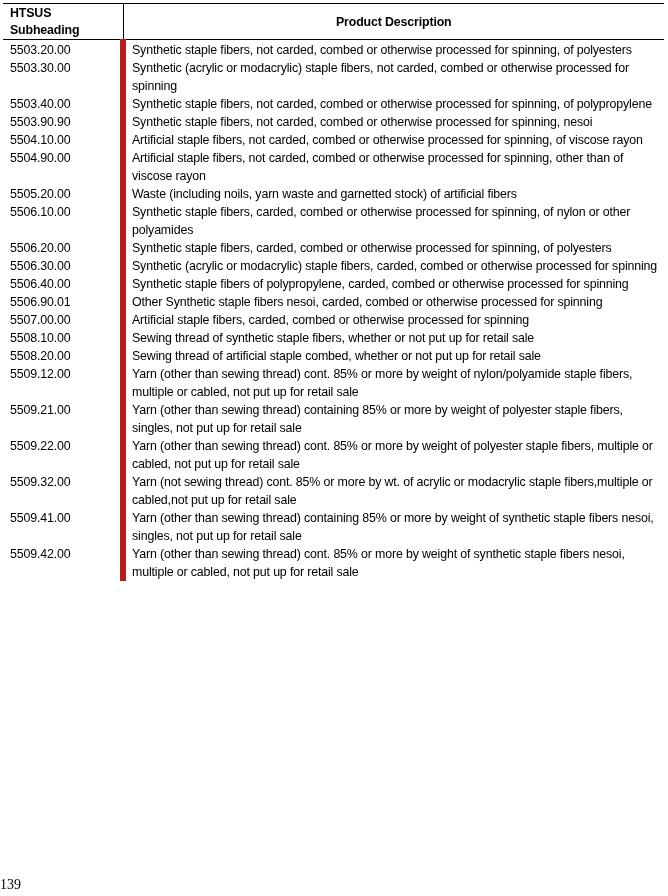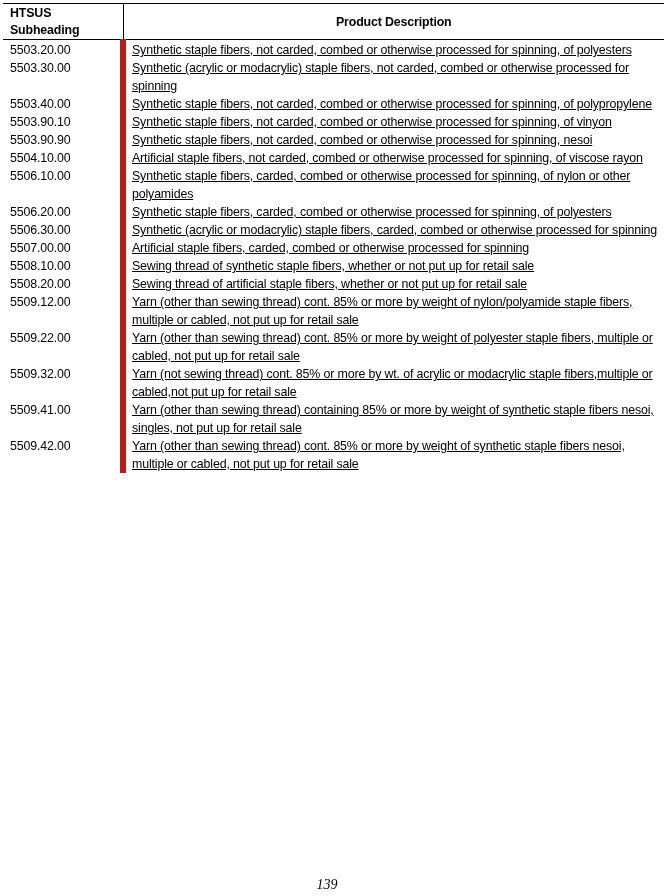--- a/index.html
+++ b/index.html
@@ -58,34 +58,31 @@
       line-height: 18px;
       padding: 0;
     }
     .tariff-table td.code {
       padding-left: 7px;
       border-right: 6px solid #b91c1c;
     }
     .tariff-table td.desc {
       padding-left: 6px;
       padding-right: 4px;
-      text-decoration: underline;
     }
     .tariff-table tbody tr:first-child td {
       padding-top: 1px;
     }
     .page-number {
       position: absolute;
       left: 0;
       width: 654px;
       top: 877px;
-      text-align: center;
       font-family: "Liberation Serif", serif;
       font-size: 14px;
-      font-style: italic;
     }
   </style>
 </head>
 <body>
 
 <div class="page">
   <table class="tariff-table">
     <colgroup>
       <col class="c-code">
       <col class="c-desc">
@@ -103,58 +100,74 @@
         </tr>
         <tr>
           <td class="code">5503.30.00</td>
           <td class="desc">Synthetic (acrylic or modacrylic) staple fibers, not carded, combed or otherwise processed for spinning</td>
         </tr>
         <tr>
           <td class="code">5503.40.00</td>
           <td class="desc">Synthetic staple fibers, not carded, combed or otherwise processed for spinning, of polypropylene</td>
         </tr>
         <tr>
-          <td class="code">5503.90.10</td>
-          <td class="desc">Synthetic staple fibers, not carded, combed or otherwise processed for spinning, of vinyon</td>
-        </tr>
-        <tr>
           <td class="code">5503.90.90</td>
           <td class="desc">Synthetic staple fibers, not carded, combed or otherwise processed for spinning, nesoi</td>
         </tr>
         <tr>
           <td class="code">5504.10.00</td>
           <td class="desc">Artificial staple fibers, not carded, combed or otherwise processed for spinning, of viscose rayon</td>
+        </tr>
+        <tr>
+          <td class="code">5504.90.00</td>
+          <td class="desc">Artificial staple fibers, not carded, combed or otherwise processed for spinning, other than of viscose rayon</td>
+        </tr>
+        <tr>
+          <td class="code">5505.20.00</td>
+          <td class="desc">Waste (including noils, yarn waste and garnetted stock) of artificial fibers</td>
         </tr>
         <tr>
           <td class="code">5506.10.00</td>
           <td class="desc">Synthetic staple fibers, carded, combed or otherwise processed for spinning, of nylon or other polyamides</td>
         </tr>
         <tr>
           <td class="code">5506.20.00</td>
           <td class="desc">Synthetic staple fibers, carded, combed or otherwise processed for spinning, of polyesters</td>
         </tr>
         <tr>
           <td class="code">5506.30.00</td>
           <td class="desc">Synthetic (acrylic or modacrylic) staple fibers, carded, combed or otherwise processed for spinning</td>
         </tr>
         <tr>
+          <td class="code">5506.40.00</td>
+          <td class="desc">Synthetic staple fibers of polypropylene, carded, combed or otherwise processed for spinning</td>
+        </tr>
+        <tr>
+          <td class="code">5506.90.01</td>
+          <td class="desc">Other Synthetic staple fibers nesoi, carded, combed or otherwise processed for spinning</td>
+        </tr>
+        <tr>
           <td class="code">5507.00.00</td>
           <td class="desc">Artificial staple fibers, carded, combed or otherwise processed for spinning</td>
         </tr>
         <tr>
           <td class="code">5508.10.00</td>
           <td class="desc">Sewing thread of synthetic staple fibers, whether or not put up for retail sale</td>
         </tr>
         <tr>
           <td class="code">5508.20.00</td>
-          <td class="desc">Sewing thread of artificial staple fibers, whether or not put up for retail sale</td>
+          <td class="desc">Sewing thread of artificial staple combed, whether or not put up for retail sale</td>
         </tr>
         <tr>
           <td class="code">5509.12.00</td>
           <td class="desc">Yarn (other than sewing thread) cont. 85% or more by weight of nylon/polyamide staple fibers, multiple or cabled, not put up for retail sale</td>
+        </tr>
+        <tr>
+          <td class="code">5509.21.00</td>
+          <td class="desc">Yarn (other than sewing thread) containing 85% or more by weight of polyester staple fibers, singles, not put up for retail sale</td>
         </tr>
         <tr>
           <td class="code">5509.22.00</td>
           <td class="desc">Yarn (other than sewing thread) cont. 85% or more by weight of polyester staple fibers, multiple or cabled, not put up for retail sale</td>
         </tr>
         <tr>
           <td class="code">5509.32.00</td>
           <td class="desc">Yarn (not sewing thread) cont. 85% or more by wt. of acrylic or modacrylic staple fibers,multiple or cabled,not put up for retail sale</td>
         </tr>
         <tr>

